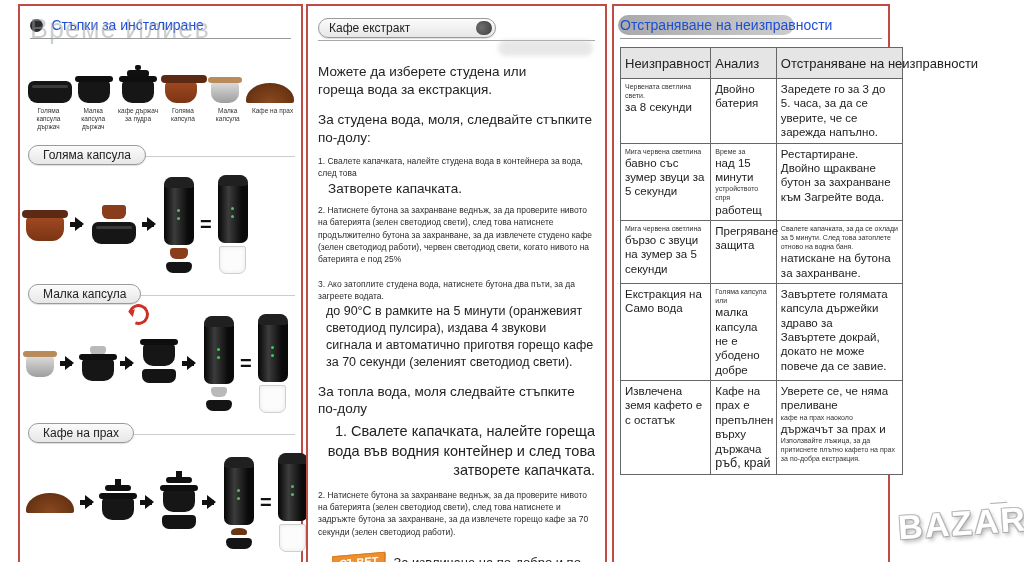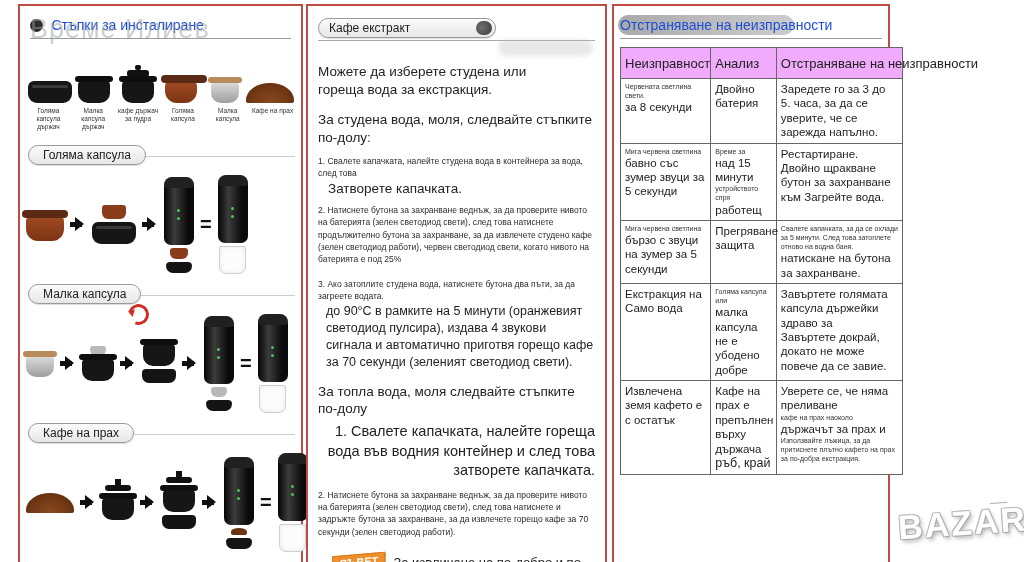--- a/index.html
+++ b/index.html
@@ -91,21 +91,21 @@
   .step3-big{font-size:12.5px;line-height:1.35;margin:1px 0 0 8px;}
   .hot1{font-size:14.5px;line-height:1.35;margin:4px 0 0;text-align:right;}
   .tip{display:flex;gap:8px;margin:16px 0 0 14px;align-items:flex-start;}
   .tip-label{flex:none;background:#ee8f2d;border:1px solid #d97b1f;color:#fff;font-weight:bold;
     font-size:11px;padding:1px 6px;transform:rotate(-5deg) skewX(-6deg);box-shadow:1px 1px 0 #c96;}
   .tip-text{font-size:13px;line-height:1.4;color:#1e1e1e;}
 
   
   table.trouble{border-collapse:collapse;table-layout:fixed;width:283px;margin:8px 0 0 6px;background:#fff;}
   table.trouble th,table.trouble td{border:1px solid #666;vertical-align:top;padding:3px 4px;text-align:left;}
-  table.trouble th{background:#f0abfc;font-weight:normal;font-size:13px;white-space:nowrap;overflow:visible;height:24px;vertical-align:middle;}
+  table.trouble th{background:#e5e5e5;font-weight:normal;font-size:13px;white-space:nowrap;overflow:visible;height:24px;vertical-align:middle;}
   .c1{width:88px;} .c2{width:64px;} .c3{width:123px;}
   .t-sm{display:block;font-size:7px;color:#333;line-height:1.3;}
   .t-n{display:block;font-size:11.5px;line-height:1.25;color:#1c1c1c;}
   .t-b{display:block;font-size:12.5px;line-height:1.2;color:#1c1c1c;}
 </style>
 </head>
 <body>
 
 <div class="wm">Време Илиев</div>
 <div class="wm-smudge"></div>

